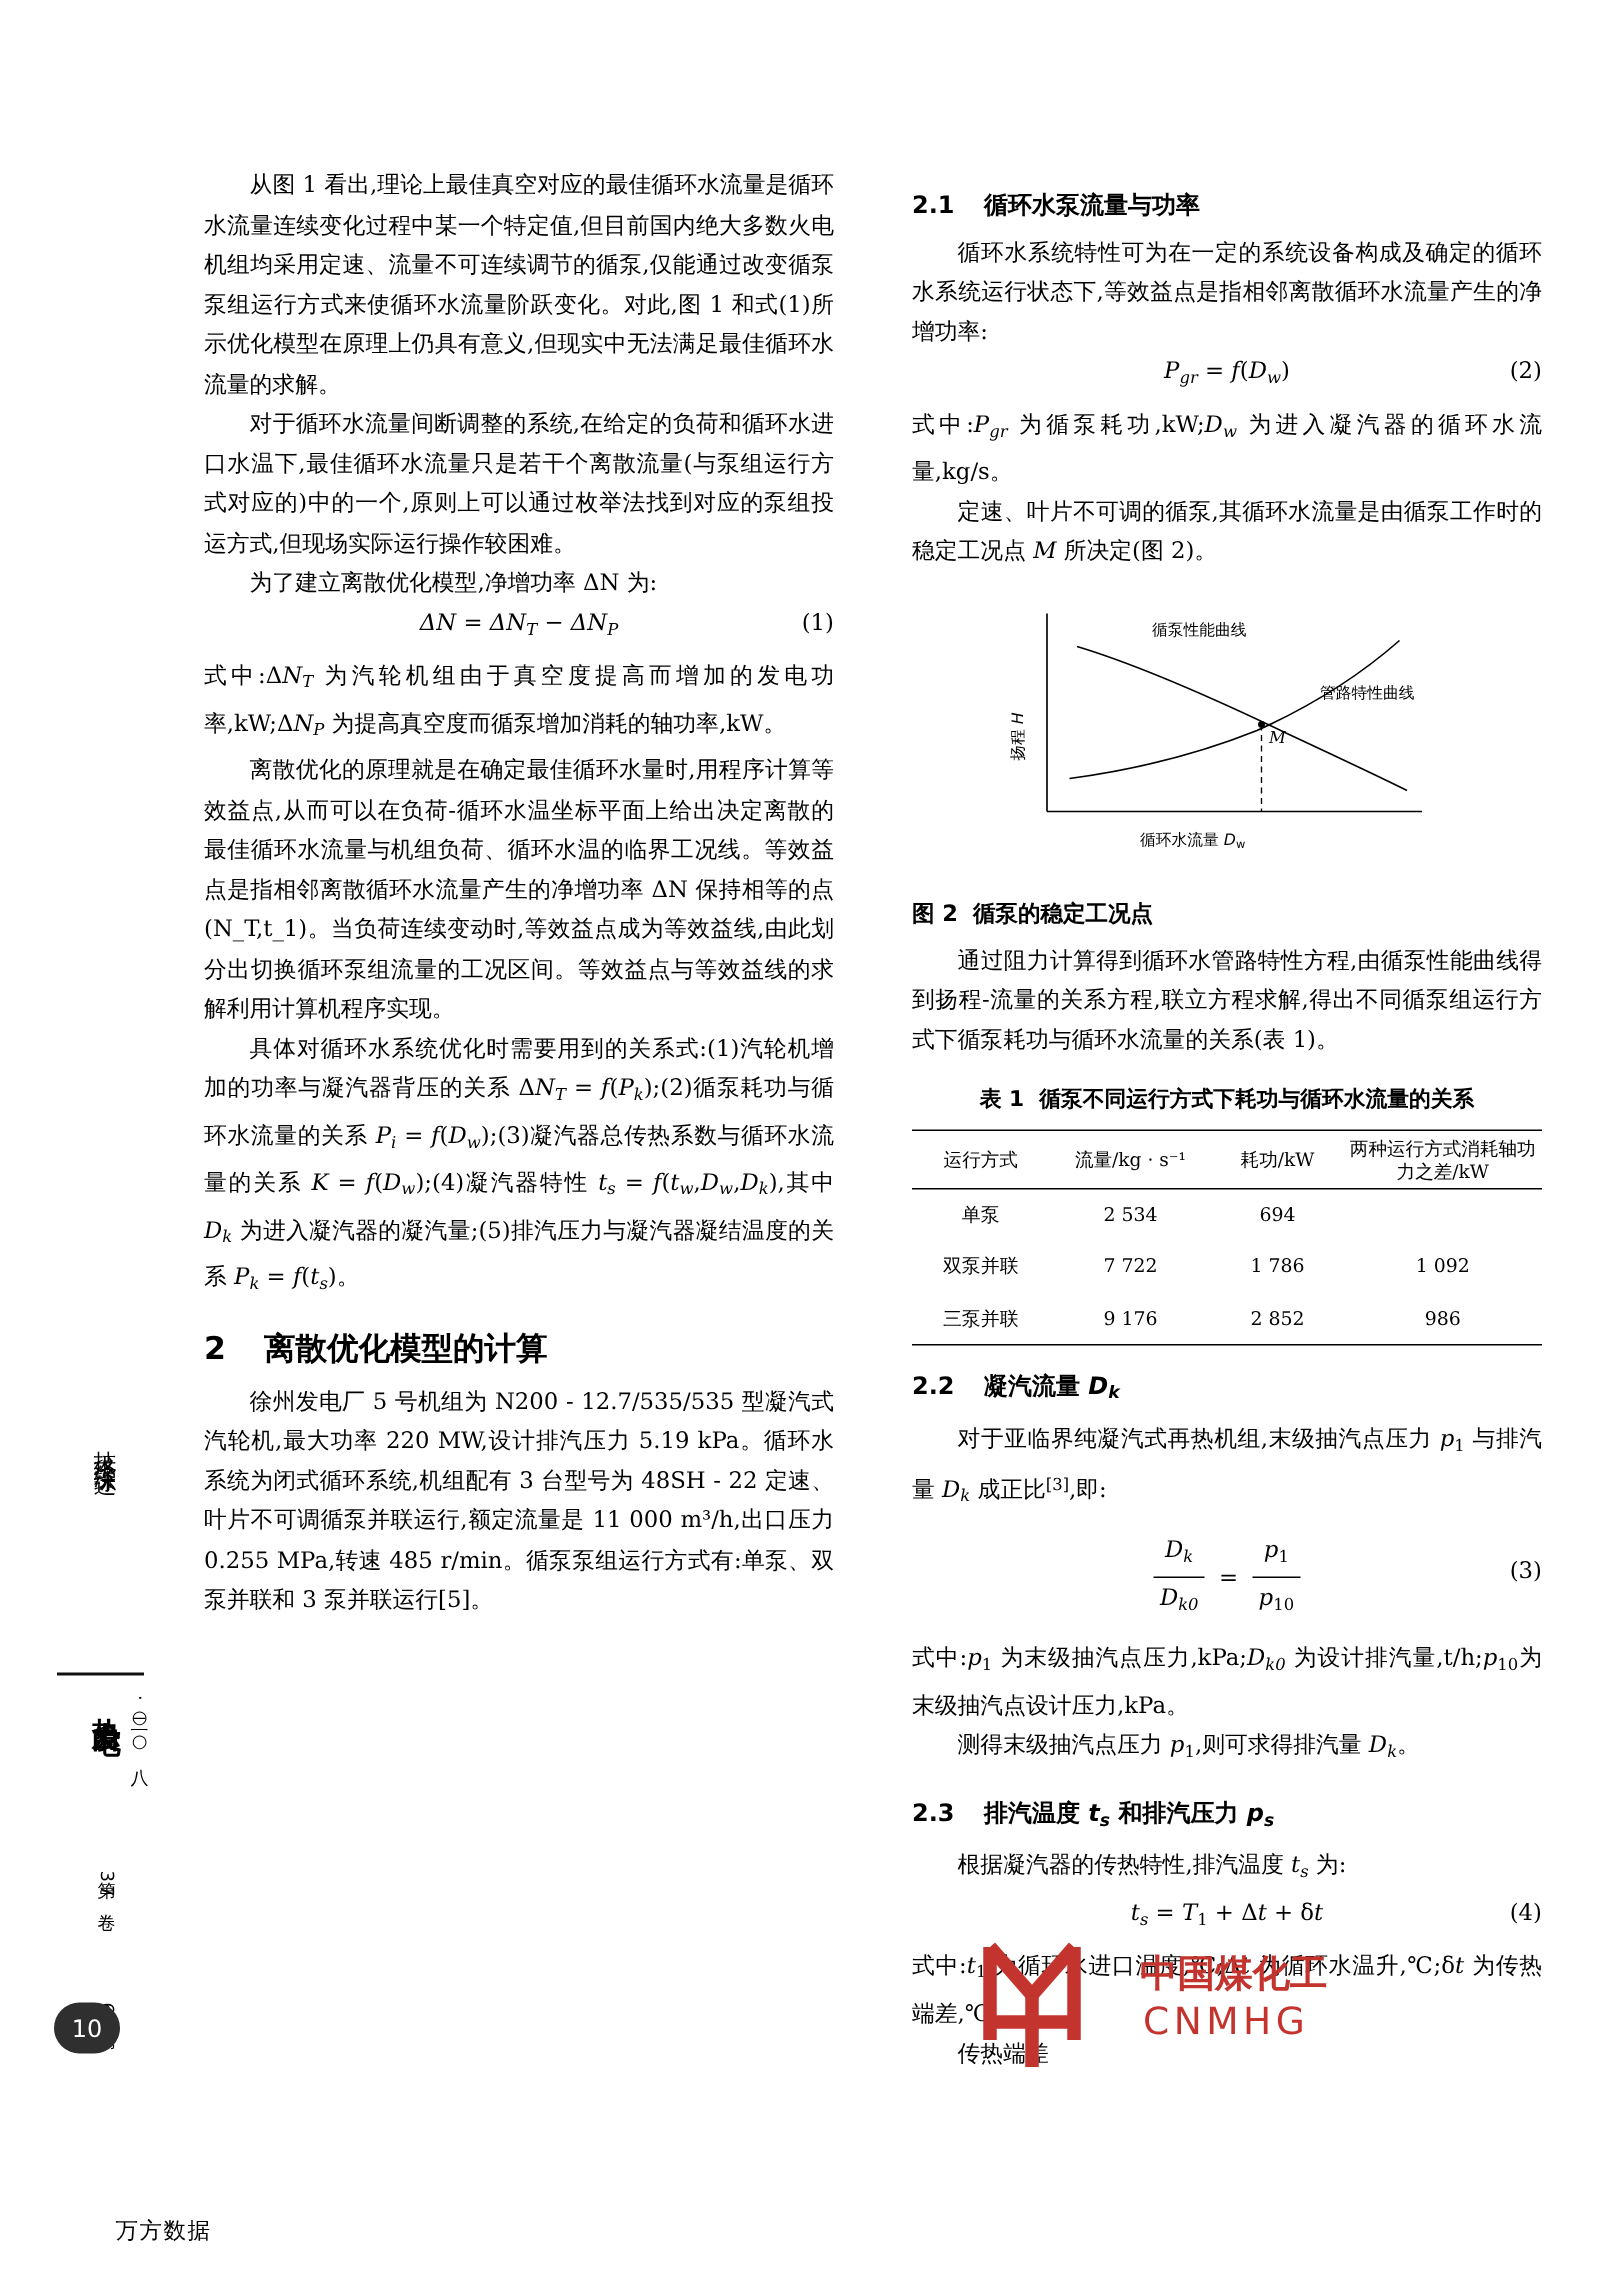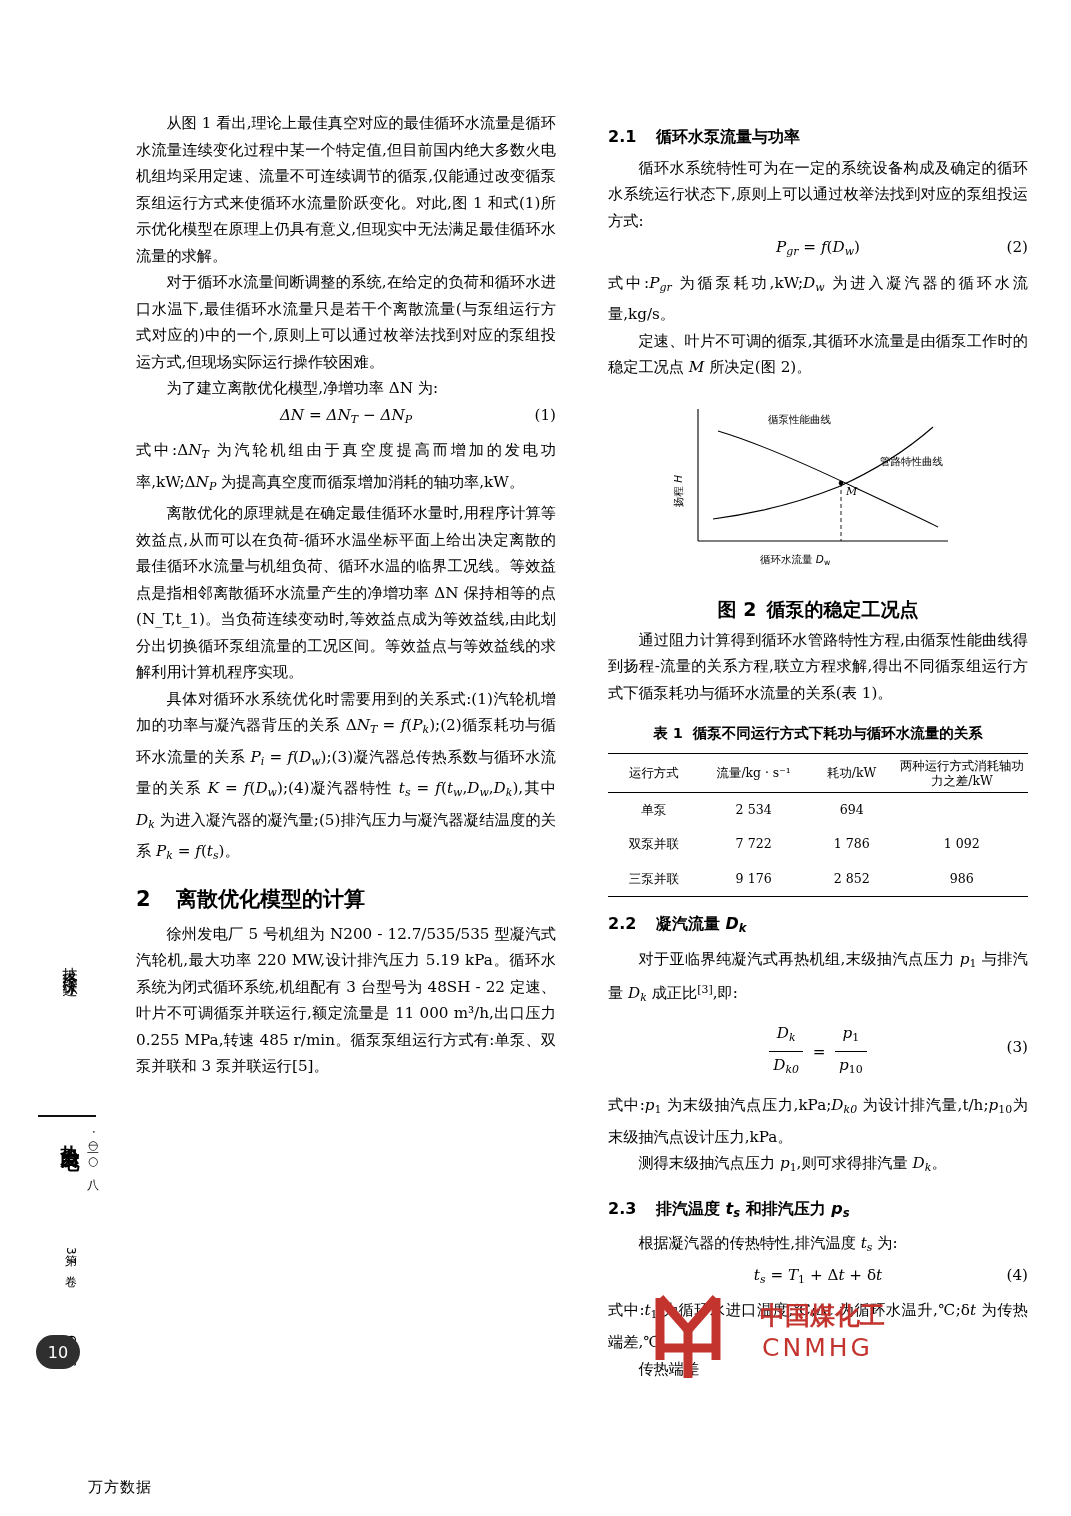--- a/index.html
+++ b/index.html
@@ -44,21 +44,21 @@
     font-size:12px;letter-spacing:2px;
     font-family:"DejaVu Sans","Liberation Sans",sans-serif;
   }
   .pagenum{
     position:absolute;left:36px;top:1335px;
     width:44px;height:34px;border-radius:17px;background:#2f2f2f;color:#fff;
     font-family:"DejaVu Sans","Liberation Sans",sans-serif;
     font-size:16px;display:flex;align-items:center;justify-content:center;
   }
   .footer-brand{
-    position:absolute;left:88px;top:1478px;
+    position:absolute;left:77px;top:1478px;
     font-size:15px;font-family:"DejaVu Sans","Liberation Sans",sans-serif;
     letter-spacing:1px;
   }
 
   
   .col{
     position:absolute;top:110px;width:420px;
     font-size:15.2px;line-height:26.5px;
     text-align:justify;
   }
@@ -83,21 +83,21 @@
   h2.section .num{display:inline-block;width:40px;}
   h3.sub-head{
     font-size:16px;font-weight:bold;margin:14px 0 4px 0;text-indent:0;
     font-family:"DejaVu Sans","Liberation Sans",sans-serif;
   }
   h3.sub-head .num{display:inline-block;width:48px;}
 
   
   .figure{margin:10px 0 4px 0;text-indent:0;}
   .fig-cap{
-    text-align:center;font-size:19px;font-weight:bold;margin-top:2px;
+    font-size:15px;font-weight:bold;margin-top:2px;
     font-family:"DejaVu Sans","Liberation Sans",sans-serif;
   }
   .fig-cap .lbl{margin-right:10px;}
 
   
   .tbl-cap{
     font-size:14.5px;font-weight:bold;margin:14px 0 6px 0;text-indent:0;
     font-family:"DejaVu Sans","Liberation Sans",sans-serif;
     text-align:center;
   }
@@ -158,21 +158,21 @@
 
     <p>徐州发电厂 5 号机组为 N200 - 12.7/535/535 型凝汽式汽轮机,最大功率 220 MW,设计排汽压力 5.19 kPa。循环水系统为闭式循环系统,机组配有 3 台型号为 48SH - 22 定速、叶片不可调循泵并联运行,额定流量是 11 000 m³/h,出口压力 0.255 MPa,转速 485 r/min。循泵泵组运行方式有:单泵、双泵并联和 3 泵并联运行[5]。</p>
   </div>
 
   <div class="col col-right">
 
     <h3 class="sub-head">
       <span class="num">2.1</span><span>循环水泵流量与功率</span>
     </h3>
 
-    <p>循环水系统特性可为在一定的系统设备构成及确定的循环水系统运行状态下,原则上可以通过枚举法找到对应的泵组投运方式:</p>
+    <p>循环水系统特性可为在一定的系统设备构成及确定的循环水系统运行状态下,等效益点是指相邻离散循环水流量产生的净增功率:</p>
 
     <div class="eq">
       <span class="ital">P</span><span class="sub ital">gr</span> = <span class="ital">f</span>(<span class="ital">D</span><span class="sub ital">w</span>)
       <span class="num">(2)</span>
     </div>
 
     <p class="noind">式中:<span class="ital">P</span><span class="sub ital">gr</span> 为循泵耗功,kW;<span class="ital">D</span><span class="sub ital">w</span> 为进入凝汽器的循环水流量,kg/s。</p>
 
     <p>定速、叶片不可调的循泵,其循环水流量是由循泵工作时的稳定工况点 <span class="ital">M</span> 所决定(图 2)。</p>
 

